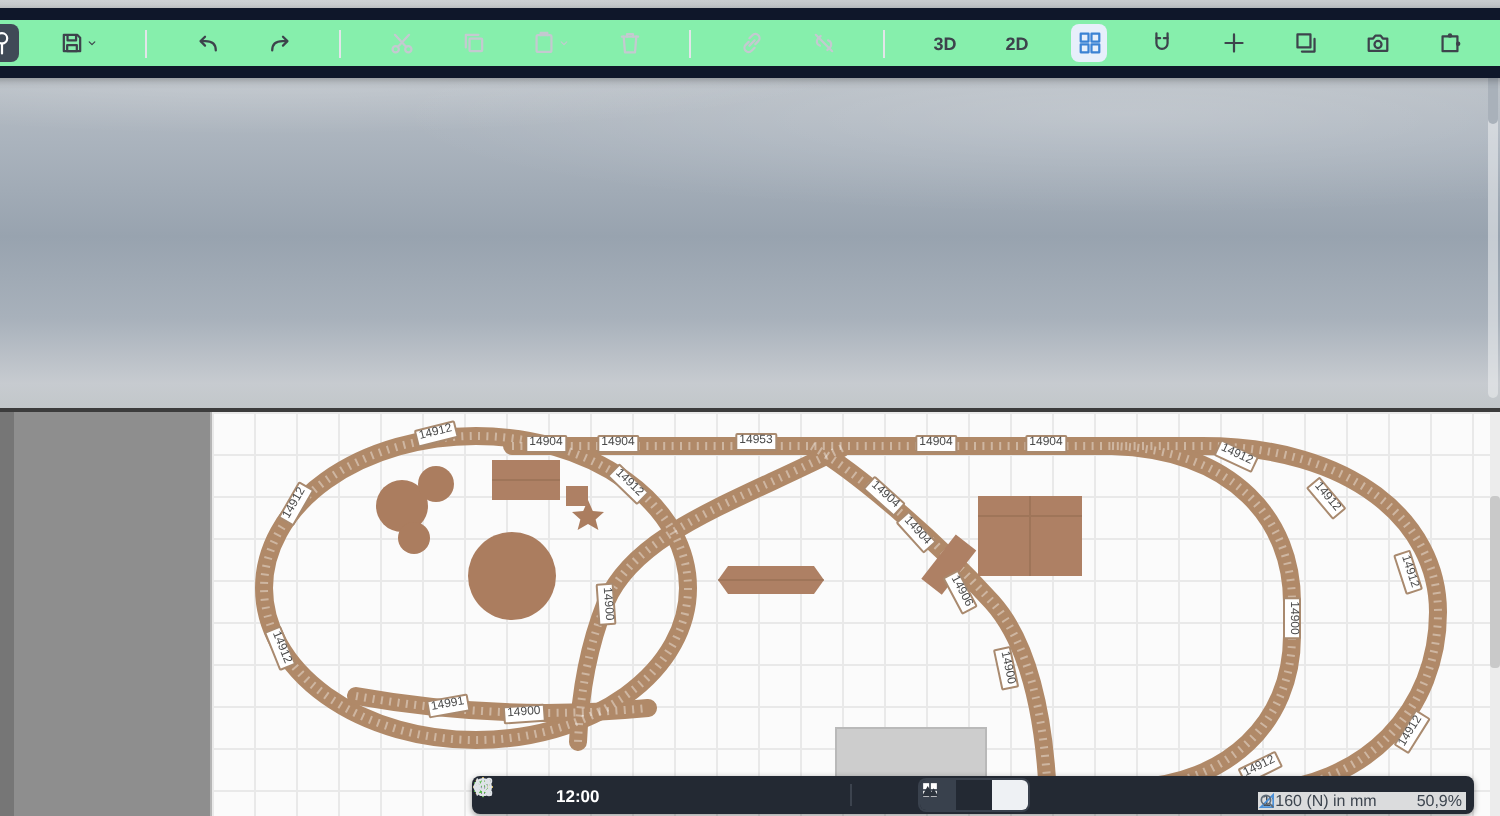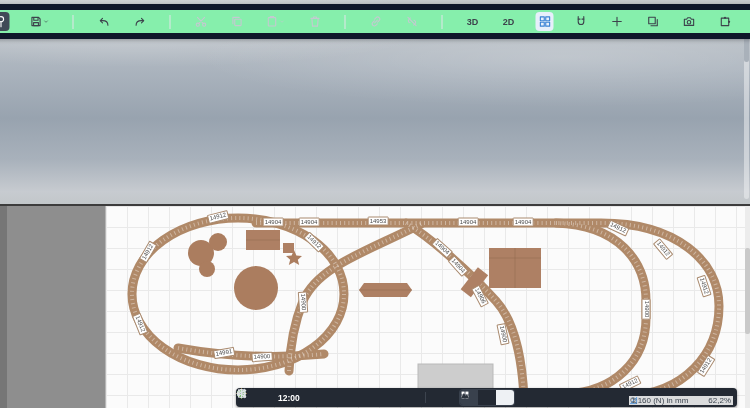--- a/index.html
+++ b/index.html
@@ -410,21 +410,21 @@
       <div class="sright">
         <svg viewBox="0 0 14 14" width="9" height="9" fill="none" stroke="currentColor" stroke-width="1.3">
             <path d="M2.2 11.8 11.8 2.2V11.8Z"></path>
           </svg>
         <span>1:160 (N) in mm</span>
         <span class="gap"></span>
         <svg class="zsvg" viewBox="0 0 14 14" width="9" height="9" fill="none" stroke="currentColor" stroke-width="1.3">
             <circle cx="6.2" cy="6.2" r="3.6"></circle>
             <path d="M8.9 8.9 12 12"></path>
           </svg>
-        <span>62,2%</span>
+        <span>50,9%</span>
       </div>
     </div>
 
     <div class="v2scroll">
       <div class="v2thumb"></div>
     </div>
   </div>
 </div>
 
 </body></html>

